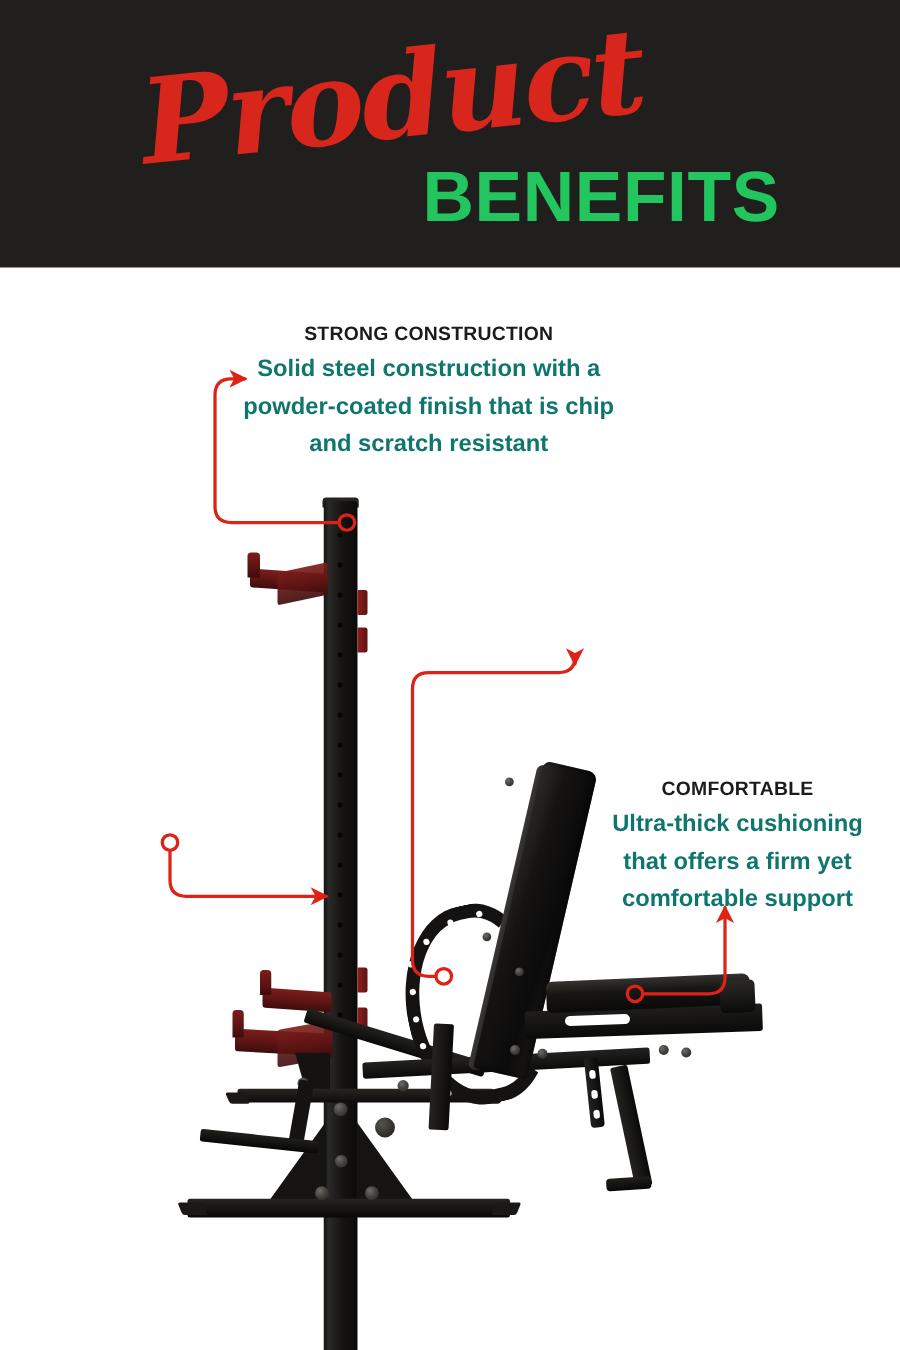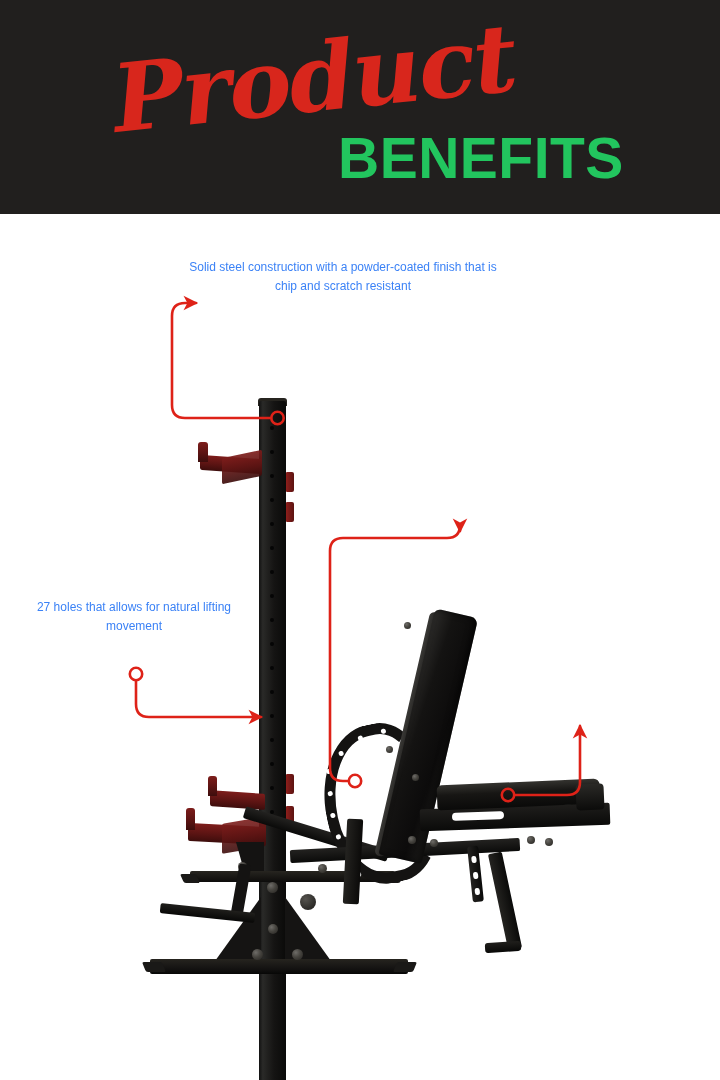--- a/index.html
+++ b/index.html
@@ -54,23 +54,23 @@
   .callout { position:absolute; }
   .callout .c-title {
     font-weight:700;
     font-size:15.5px;
     color:#1b1b1b;
     letter-spacing:0.2px;
     line-height:1.35;
     margin-bottom:2px;
   }
   .callout .c-body {
-    font-weight:400;
-    font-size:12px;
-    color:#3b82f6;
+    font-weight:700;
+    font-size:19px;
+    color:#0f766e;
     line-height:1.58;
   }
   .ta-center { text-align:center; }
 
   #callout-strong      { left:178px; top:258px;  width:330px; }
   #callout-incline     { left:330px; top:452px;  width:260px; }
   #callout-rack        { left:10px;  top:598px;  width:248px; }
   #callout-comfortable { left:470px; top:622px;  width:240px; }
 
   
@@ -432,24 +432,28 @@
       <circle cx="136" cy="674" r="6.2" fill="none" stroke="#DE2218" stroke-width="2.6"></circle>
     </g>
 
     <g>
       <path d="M515,795 L567,795 Q580,795 580,782 L580,726" fill="none" stroke="#DE2218" stroke-width="2.6" stroke-linecap="round" marker-end="url(#ah-up)"></path>
       <circle cx="508" cy="795" r="6.2" fill="none" stroke="#DE2218" stroke-width="2.6"></circle>
     </g>
   </svg>
 
   <div class="callout ta-center" id="callout-strong" style="z-index:7">
+    <div class="c-title">STRONG CONSTRUCTION</div>
     <div class="c-body">Solid steel construction with a powder-coated finish that is chip and scratch resistant</div>
   </div>
 
   <div class="callout ta-center" id="callout-incline" style="z-index:7">
   </div>
 
   <div class="callout ta-center" id="callout-rack" style="z-index:7">
-    <div class="c-body">27 holes that allows for natural lifting movement</div>
-  </div>
-
+  </div>
+
+  <div class="callout ta-center" id="callout-comfortable" style="z-index:7">
+    <div class="c-title">COMFORTABLE</div>
+    <div class="c-body">Ultra-thick cushioning that offers a firm yet comfortable support</div>
+  </div>
 
 </div>
 
 </body></html>

